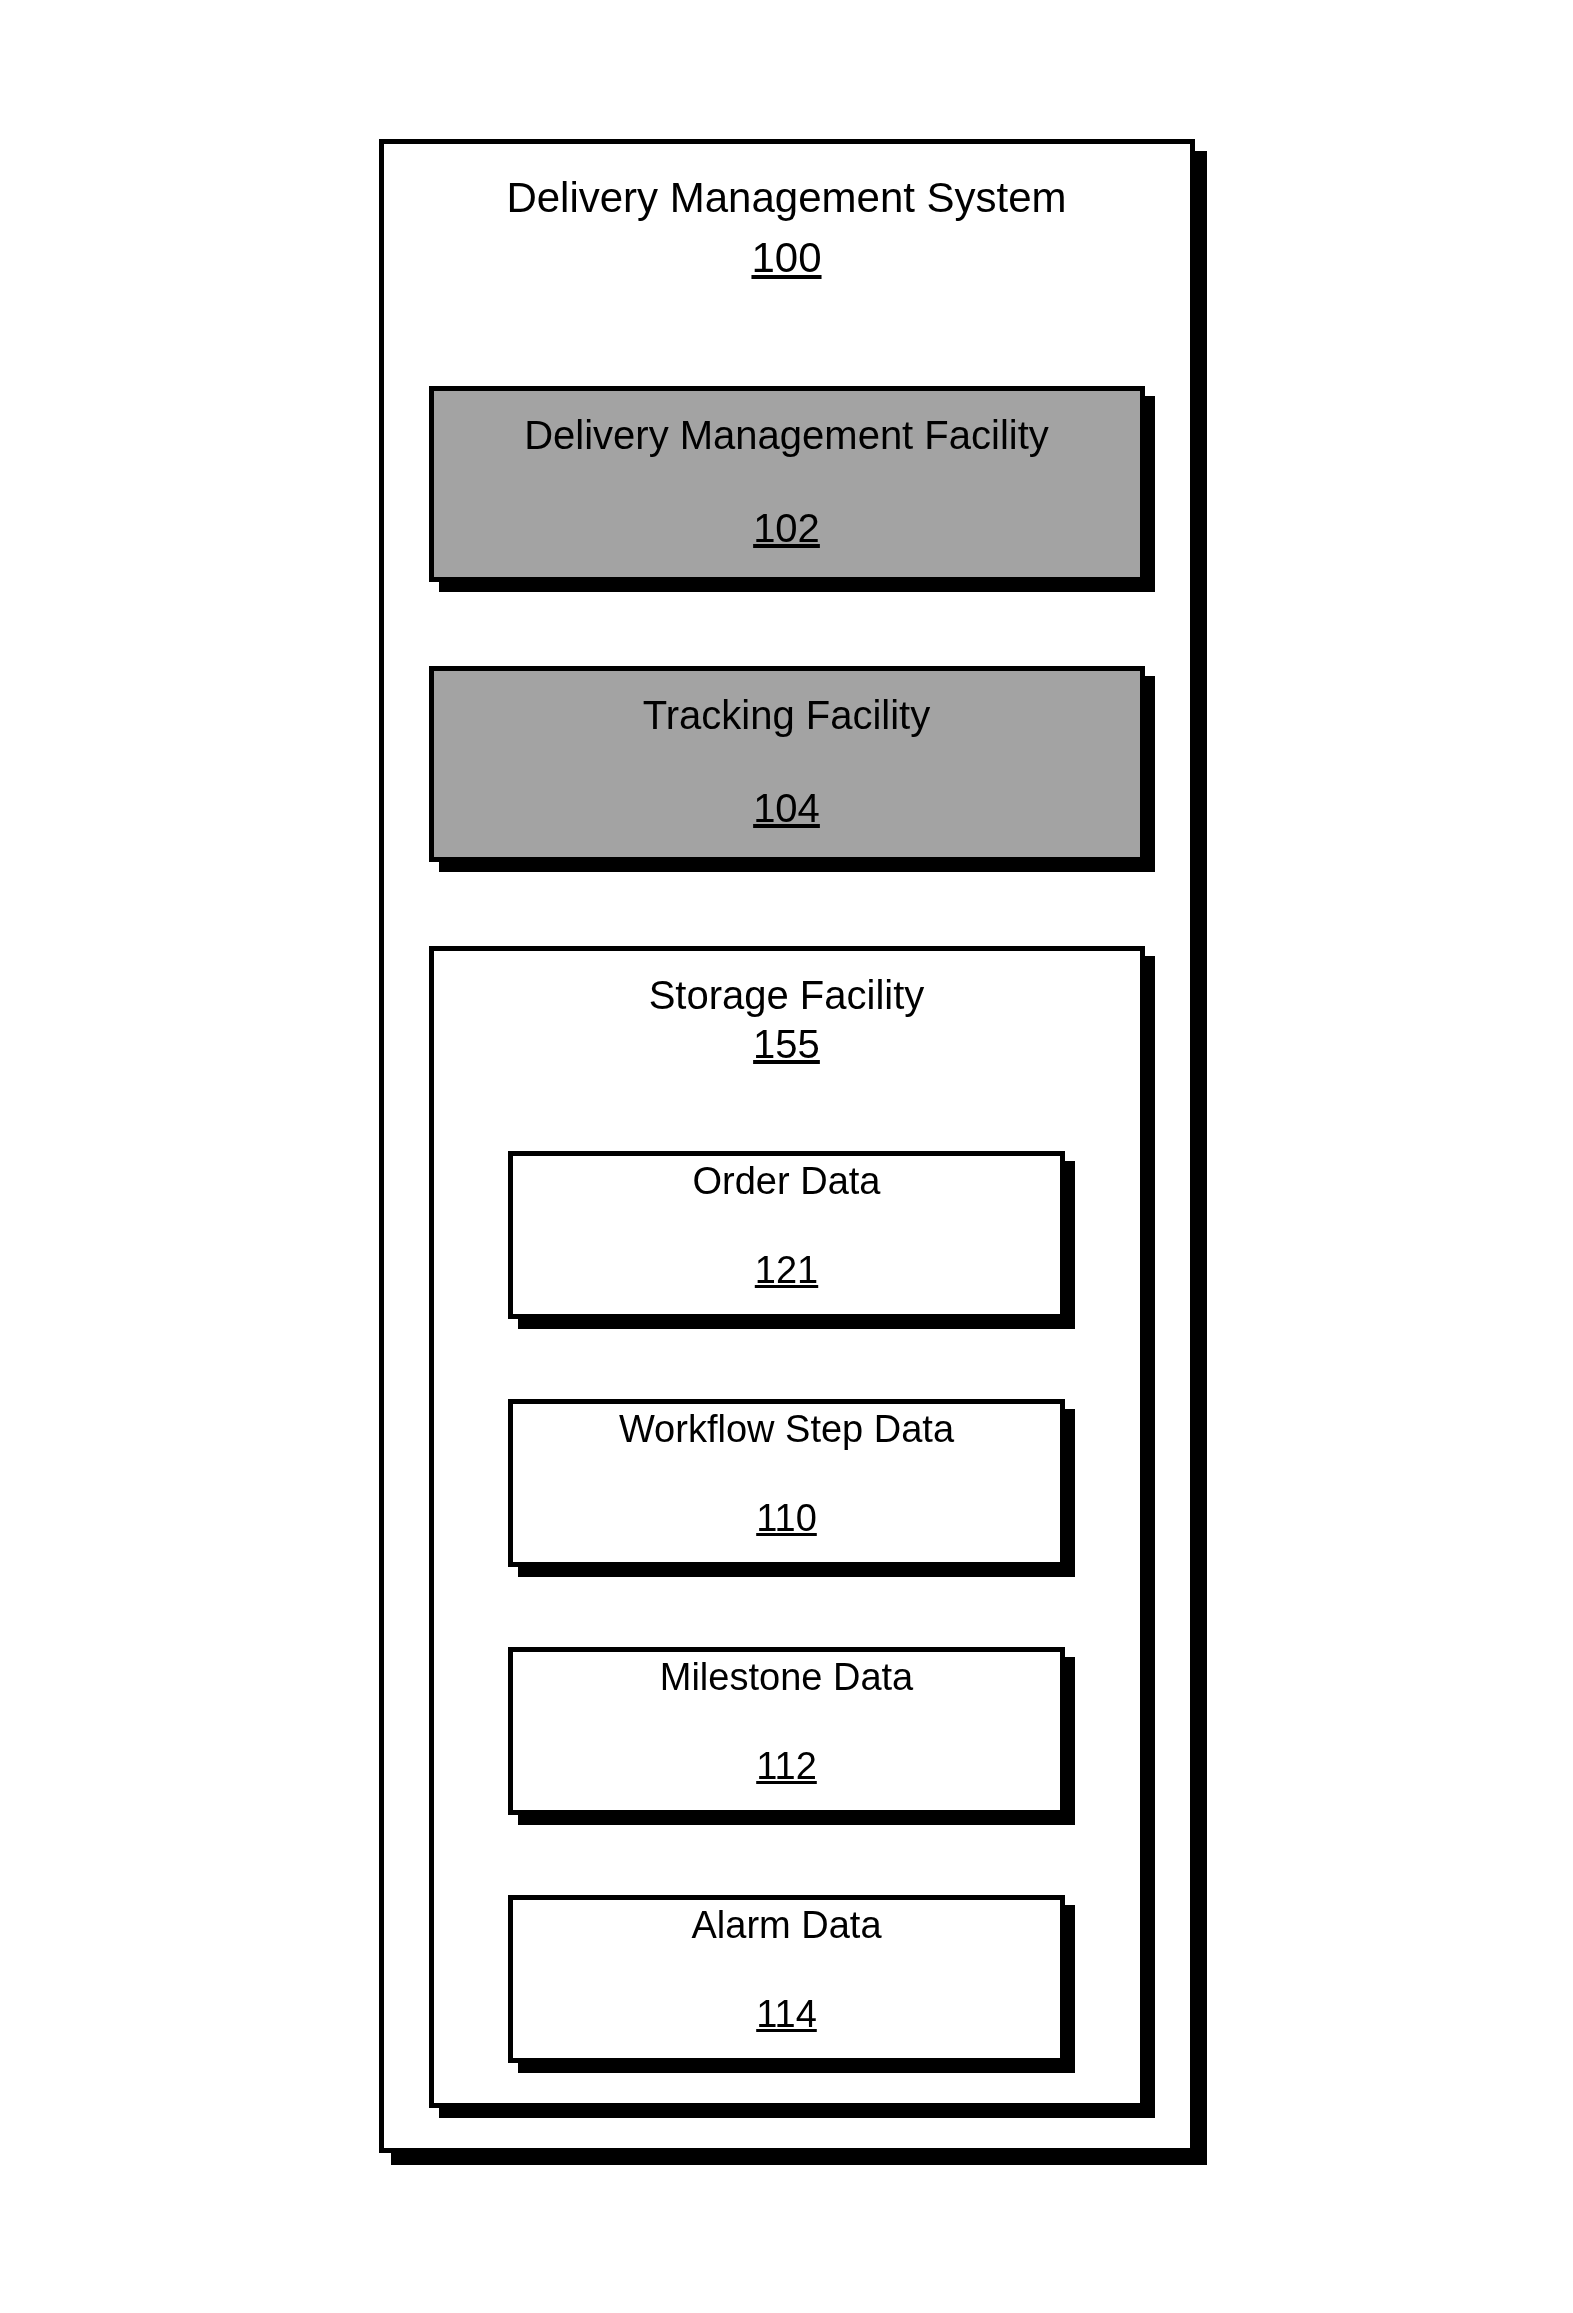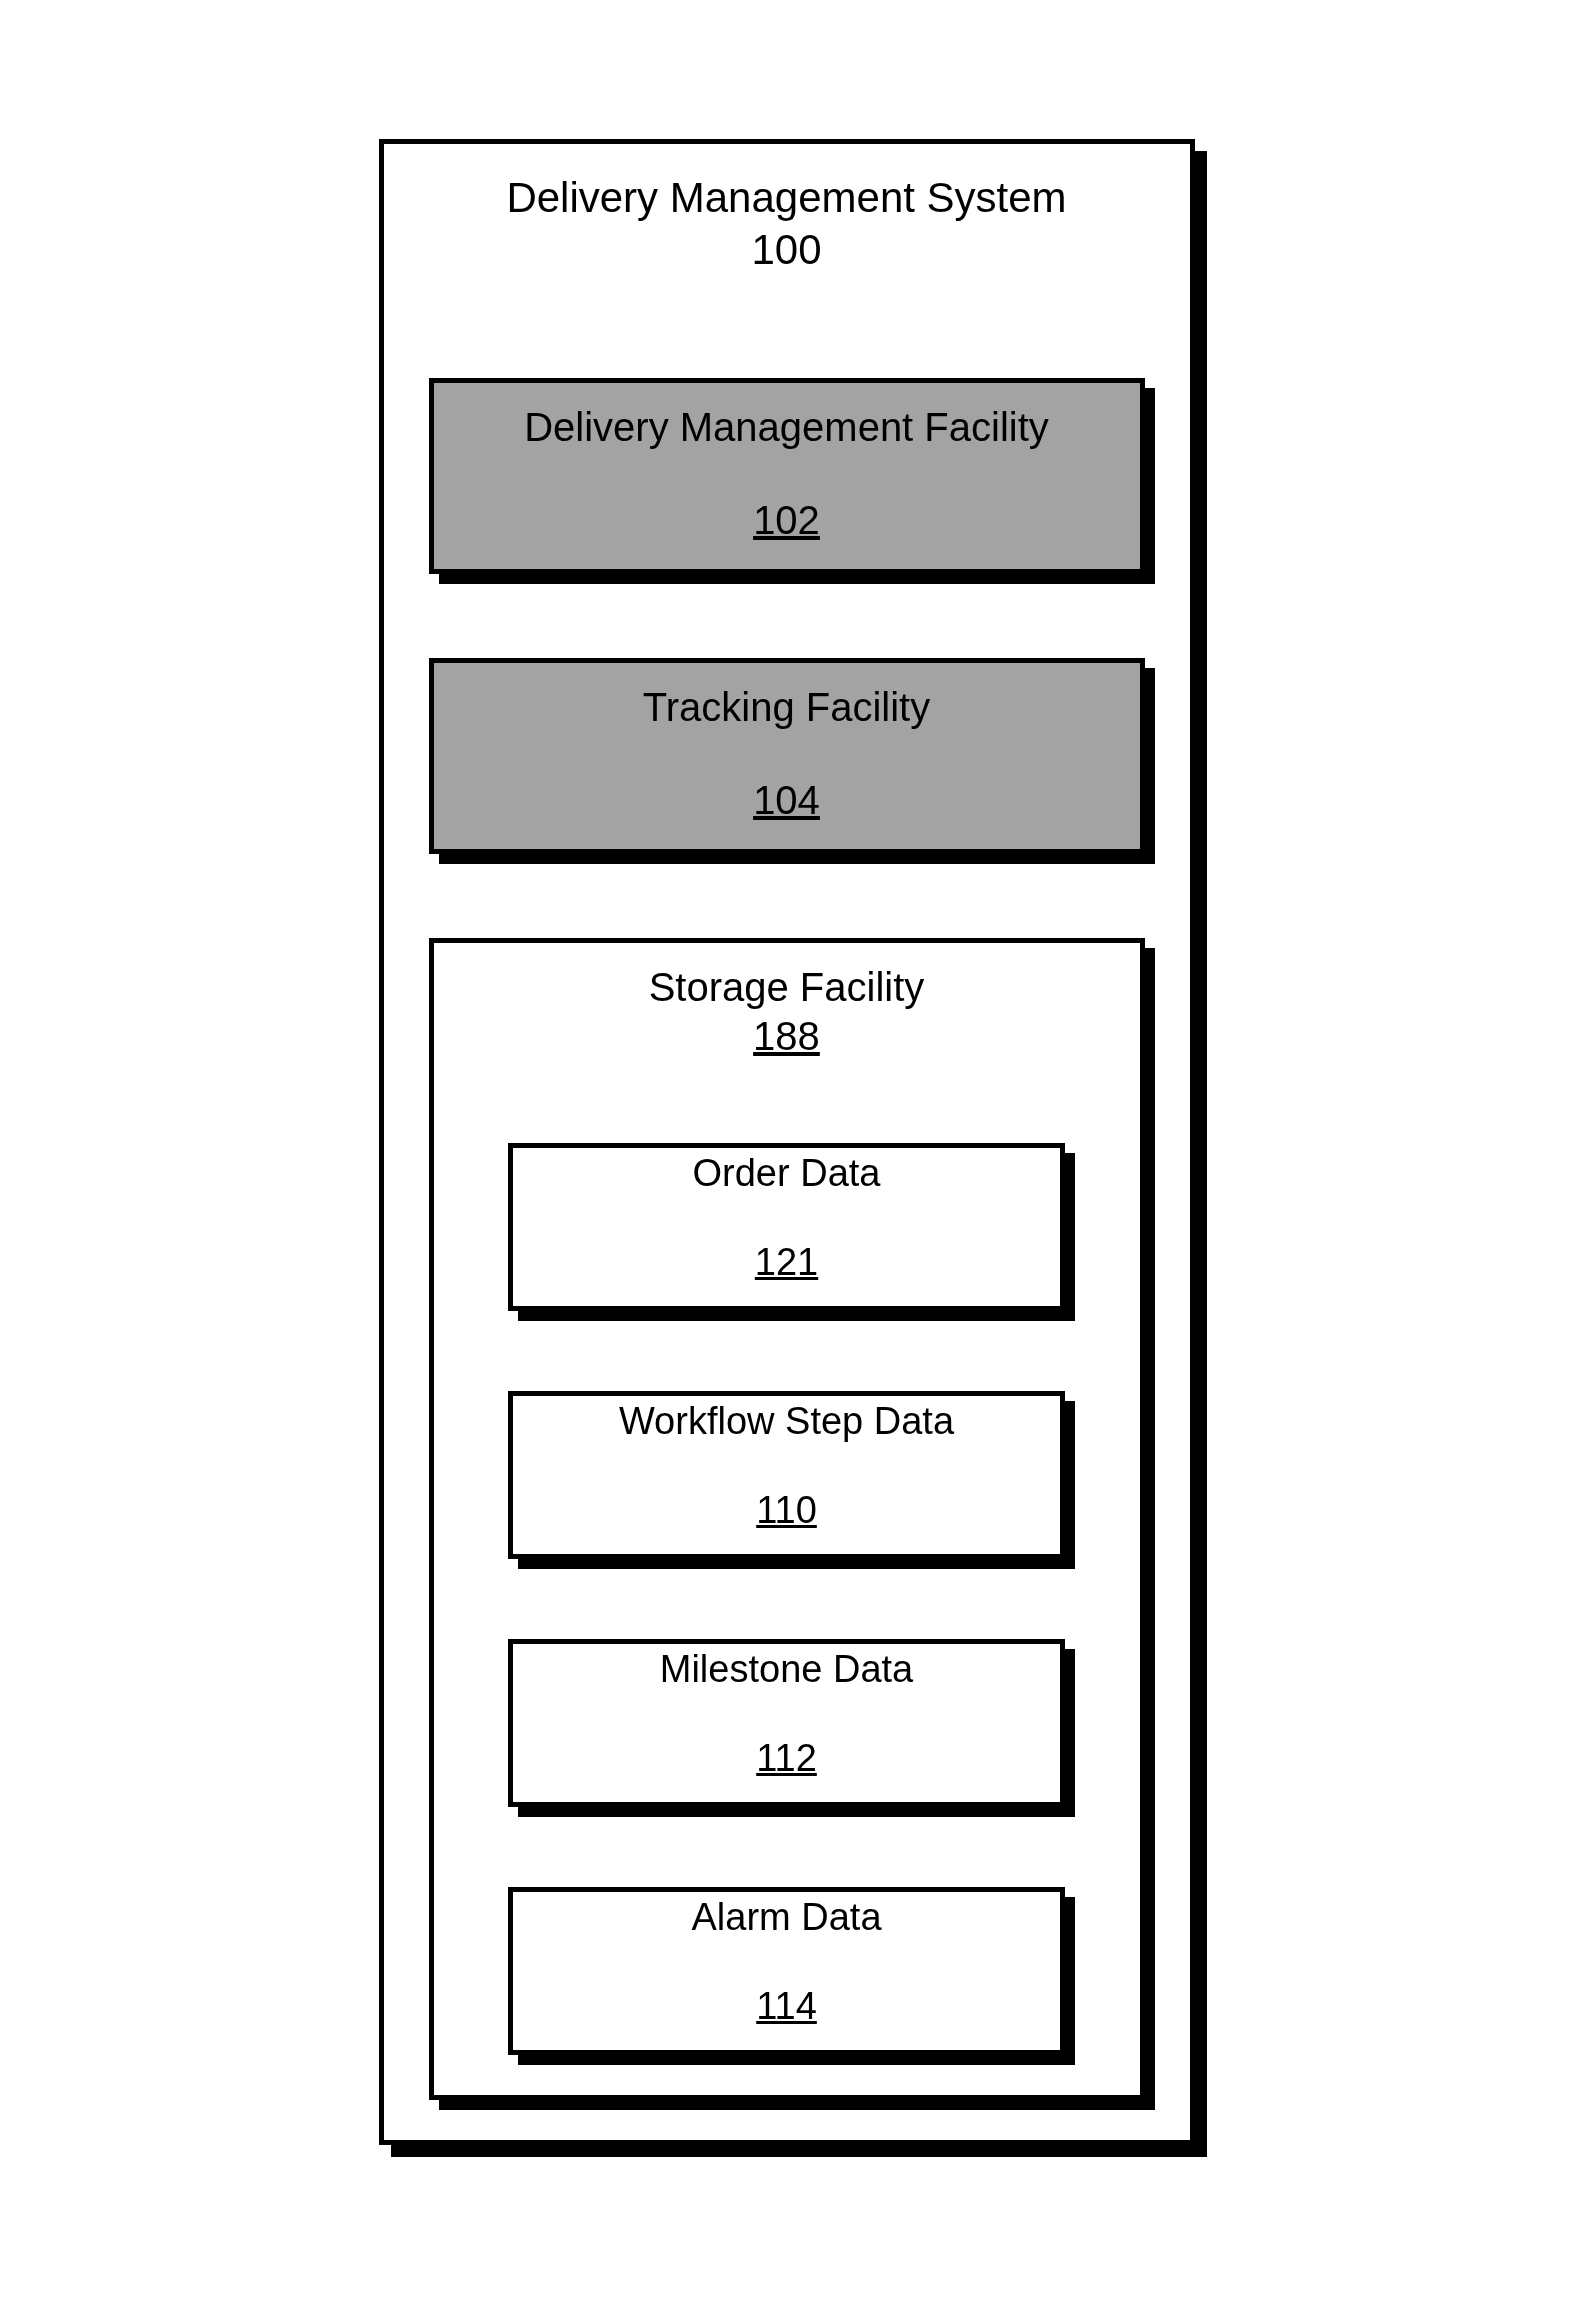--- a/index.html
+++ b/index.html
@@ -37,21 +37,22 @@
       text-align: center;
       margin-bottom: 60px;
     }
     .title-text {
       font-size: 42px;
       font-weight: normal;
       color: #000;
     }
     .ref-num {
       font-size: 42px;
-      margin-top: 4px;
+      text-decoration: underline;
+      margin-top: 12px;
     }
     .inner-box {
       width: 716px;
       border: 5px solid #000;
       background: #a3a3a3;
       box-shadow: 10px 10px 0 #000;
       padding: 22px 30px 26px 30px;
       display: flex;
       flex-direction: column;
       align-items: center;
@@ -137,21 +138,21 @@
     </div>
 
     <div class="inner-box">
       <div class="inner-title">Tracking Facility</div>
       <div class="inner-ref">104</div>
     </div>
 
     <div class="storage-box">
       <div class="storage-header">
         <div class="inner-title">Storage Facility</div>
-        <div class="inner-ref">188</div>
+        <div class="inner-ref">155</div>
       </div>
 
       <div class="data-box">
         <div class="data-title">Order Data</div>
         <div class="data-ref">121</div>
       </div>
 
       <div class="data-box">
         <div class="data-title">Workflow Step Data</div>
         <div class="data-ref">110</div>

